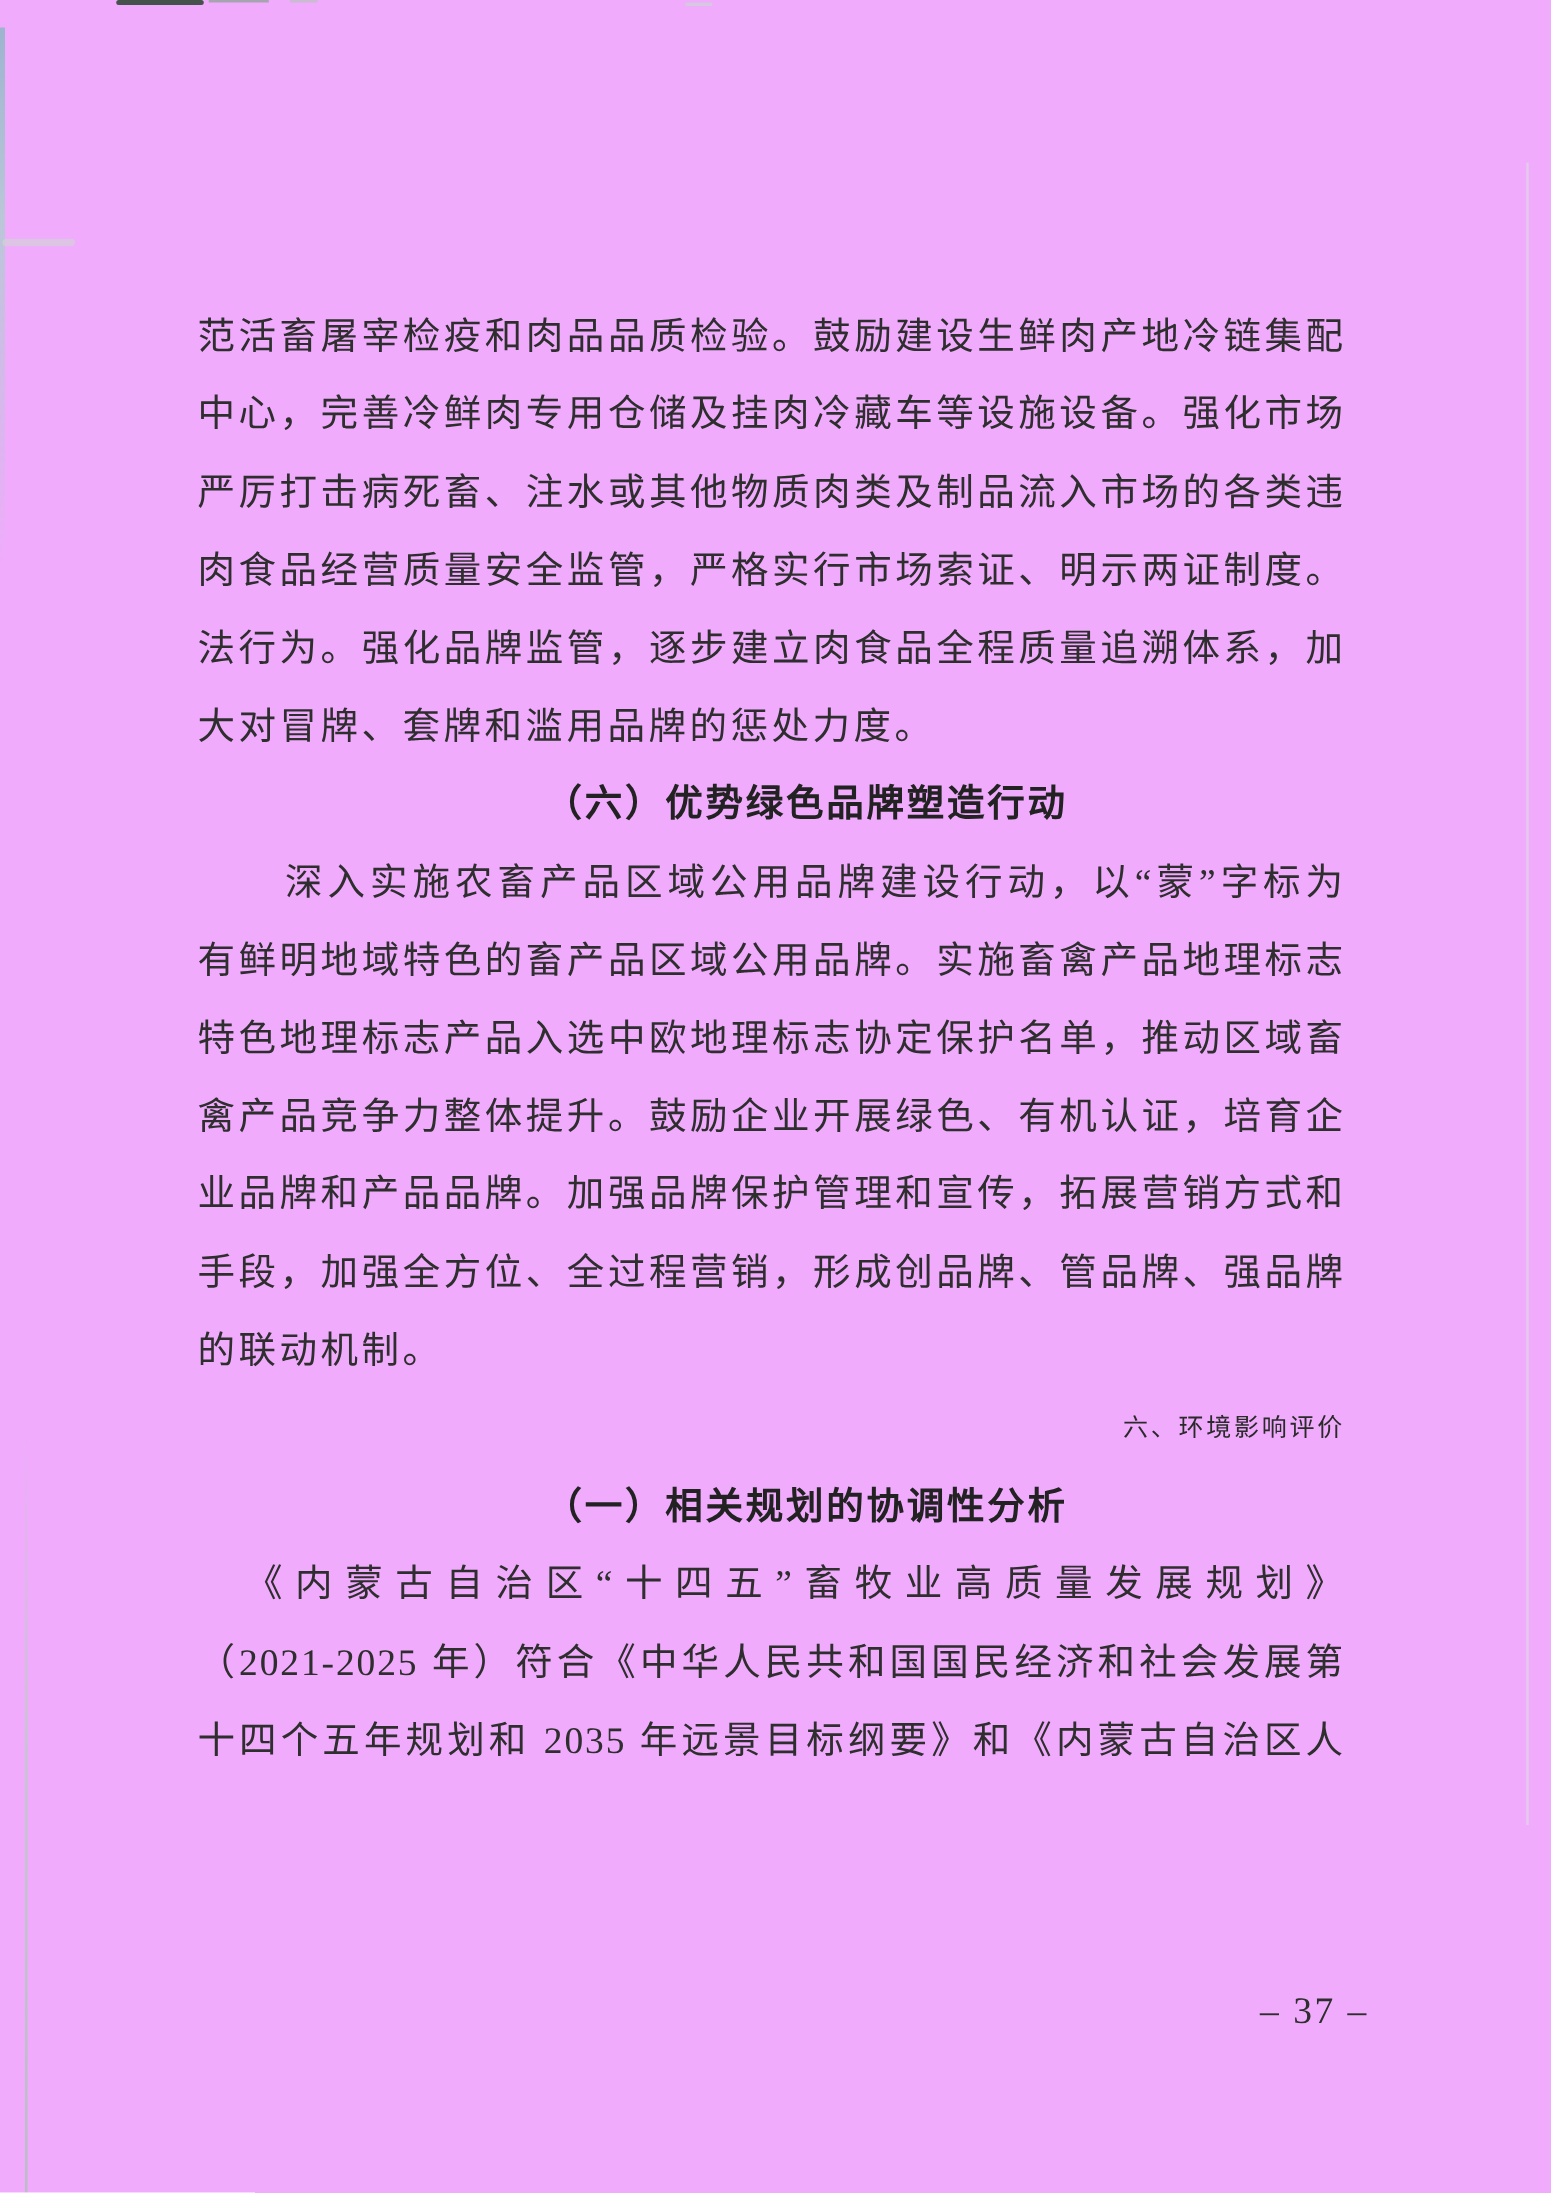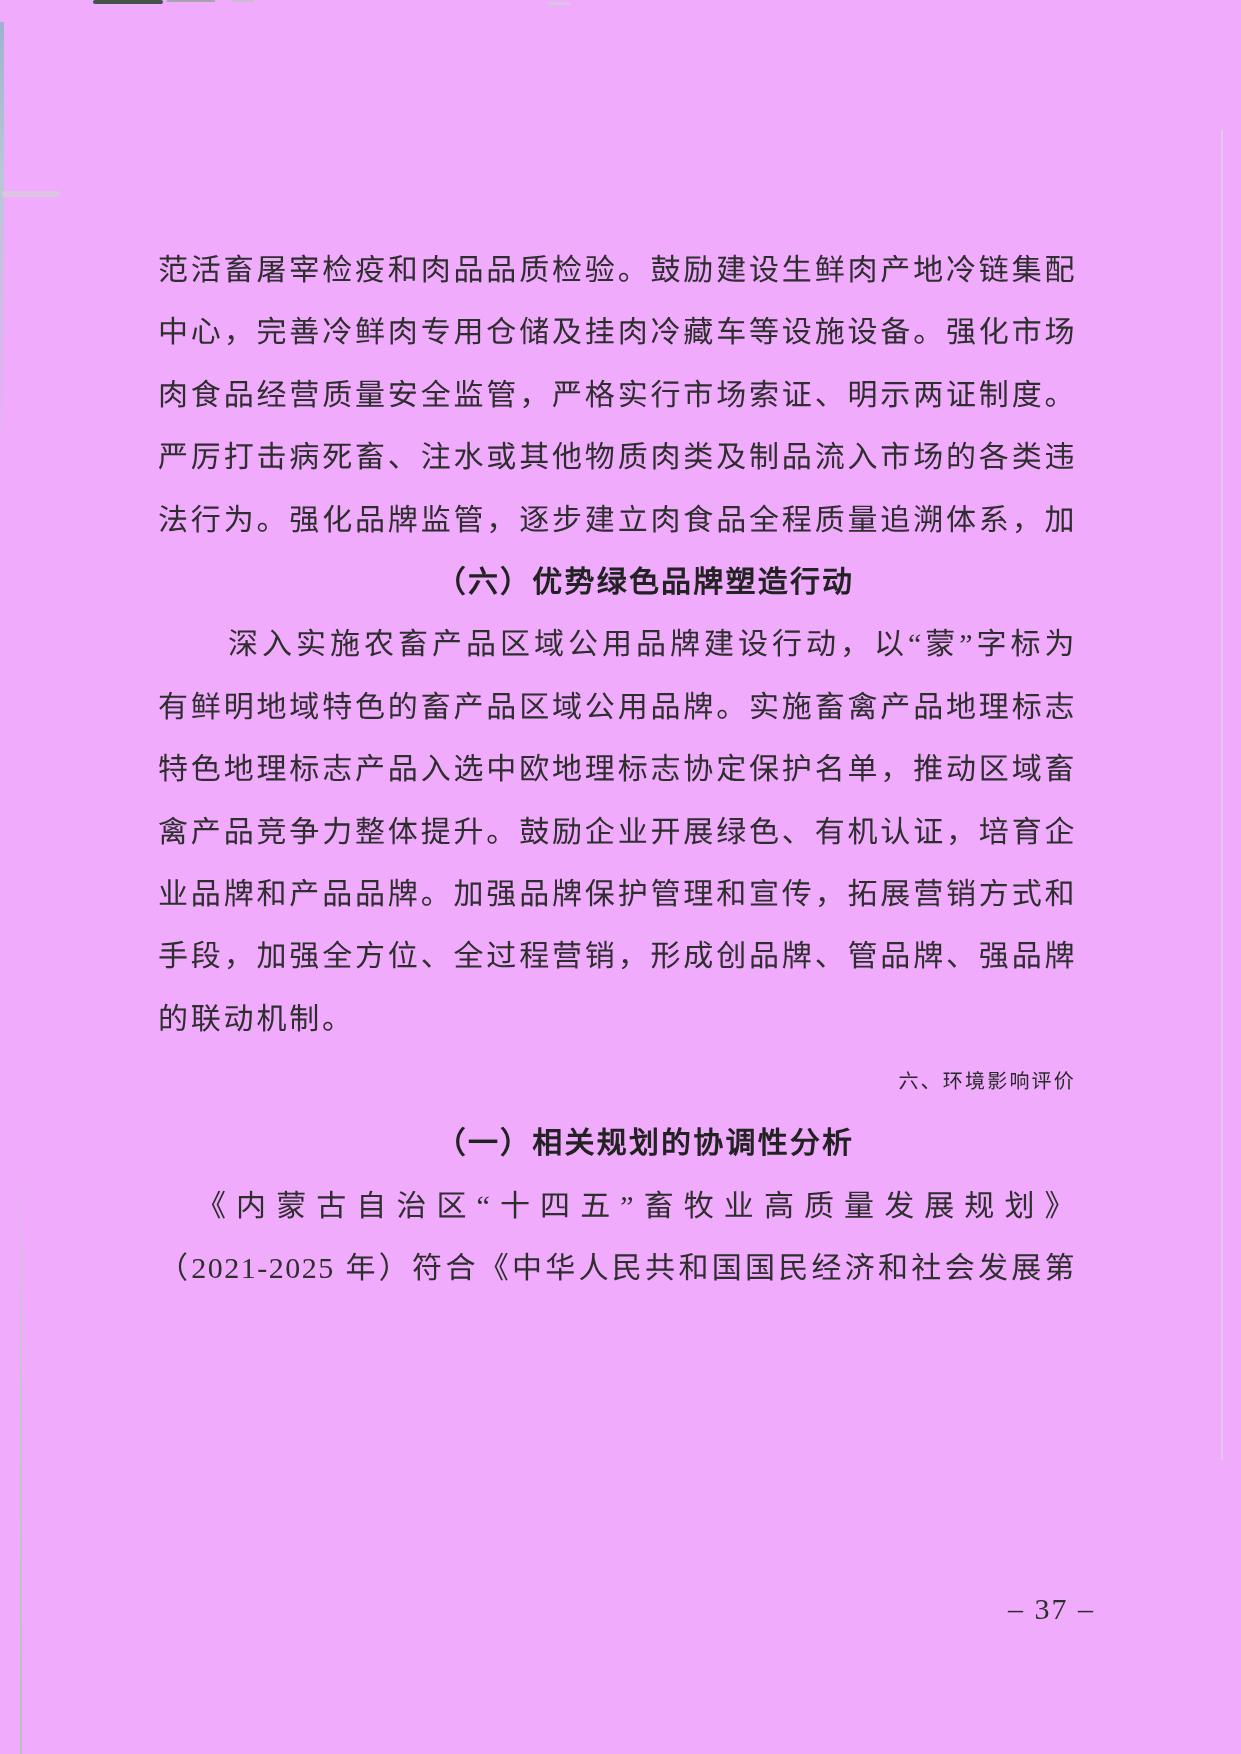--- a/index.html
+++ b/index.html
@@ -98,38 +98,40 @@
   <div class="artifact art-top-smudge"></div>
   <div class="artifact art-left-blue"></div>
   <div class="artifact art-left-gray"></div>
   <div class="artifact art-right-gray"></div>
   <div class="artifact art-bottom-left"></div>
 
   <div class="content">
 
     <div class="row j">范活畜屠宰检疫和肉品品质检验。鼓励建设生鲜肉产地冷链集配</div>
     <div class="row j">中心，完善冷鲜肉专用仓储及挂肉冷藏车等设施设备。强化市场</div>
+    <div class="row j">严厉打击病死畜、注水或其他物质肉类及制品流入市场的各类违</div>
     <div class="row j">肉食品经营质量安全监管，严格实行市场索证、明示两证制度。</div>
-    <div class="row j">严厉打击病死畜、注水或其他物质肉类及制品流入市场的各类违</div>
     <div class="row j">法行为。强化品牌监管，逐步建立肉食品全程质量追溯体系，加</div>
+    <div class="row plain">大对冒牌、套牌和滥用品牌的惩处力度。</div>
 
     <div class="row heading-sub">（六）优势绿色品牌塑造行动</div>
 
     <div class="row j indent">深入实施农畜产品区域公用品牌建设行动，以“蒙”字标为</div>
     <div class="row j">有鲜明地域特色的畜产品区域公用品牌。实施畜禽产品地理标志</div>
     <div class="row j">特色地理标志产品入选中欧地理标志协定保护名单，推动区域畜</div>
     <div class="row j">禽产品竞争力整体提升。鼓励企业开展绿色、有机认证，培育企</div>
     <div class="row j">业品牌和产品品牌。加强品牌保护管理和宣传，拓展营销方式和</div>
     <div class="row j">手段，加强全方位、全过程营销，形成创品牌、管品牌、强品牌</div>
     <div class="row plain">的联动机制。</div>
 
     <div class="row heading-main">六、环境影响评价</div>
 
     <div class="row heading-sub">（一）相关规划的协调性分析</div>
 
     <div class="row j indent-book">《内蒙古自治区“十四五”畜牧业高质量发展规划》</div>
     <div class="row j">（2021-2025 年）符合《中华人民共和国国民经济和社会发展第</div>
+    <div class="row j">十四个五年规划和 2035 年远景目标纲要》和《内蒙古自治区人</div>
 
   </div>
 
   <div class="page-number">– 37 –</div>
 
 </div>
 
 </body></html>

